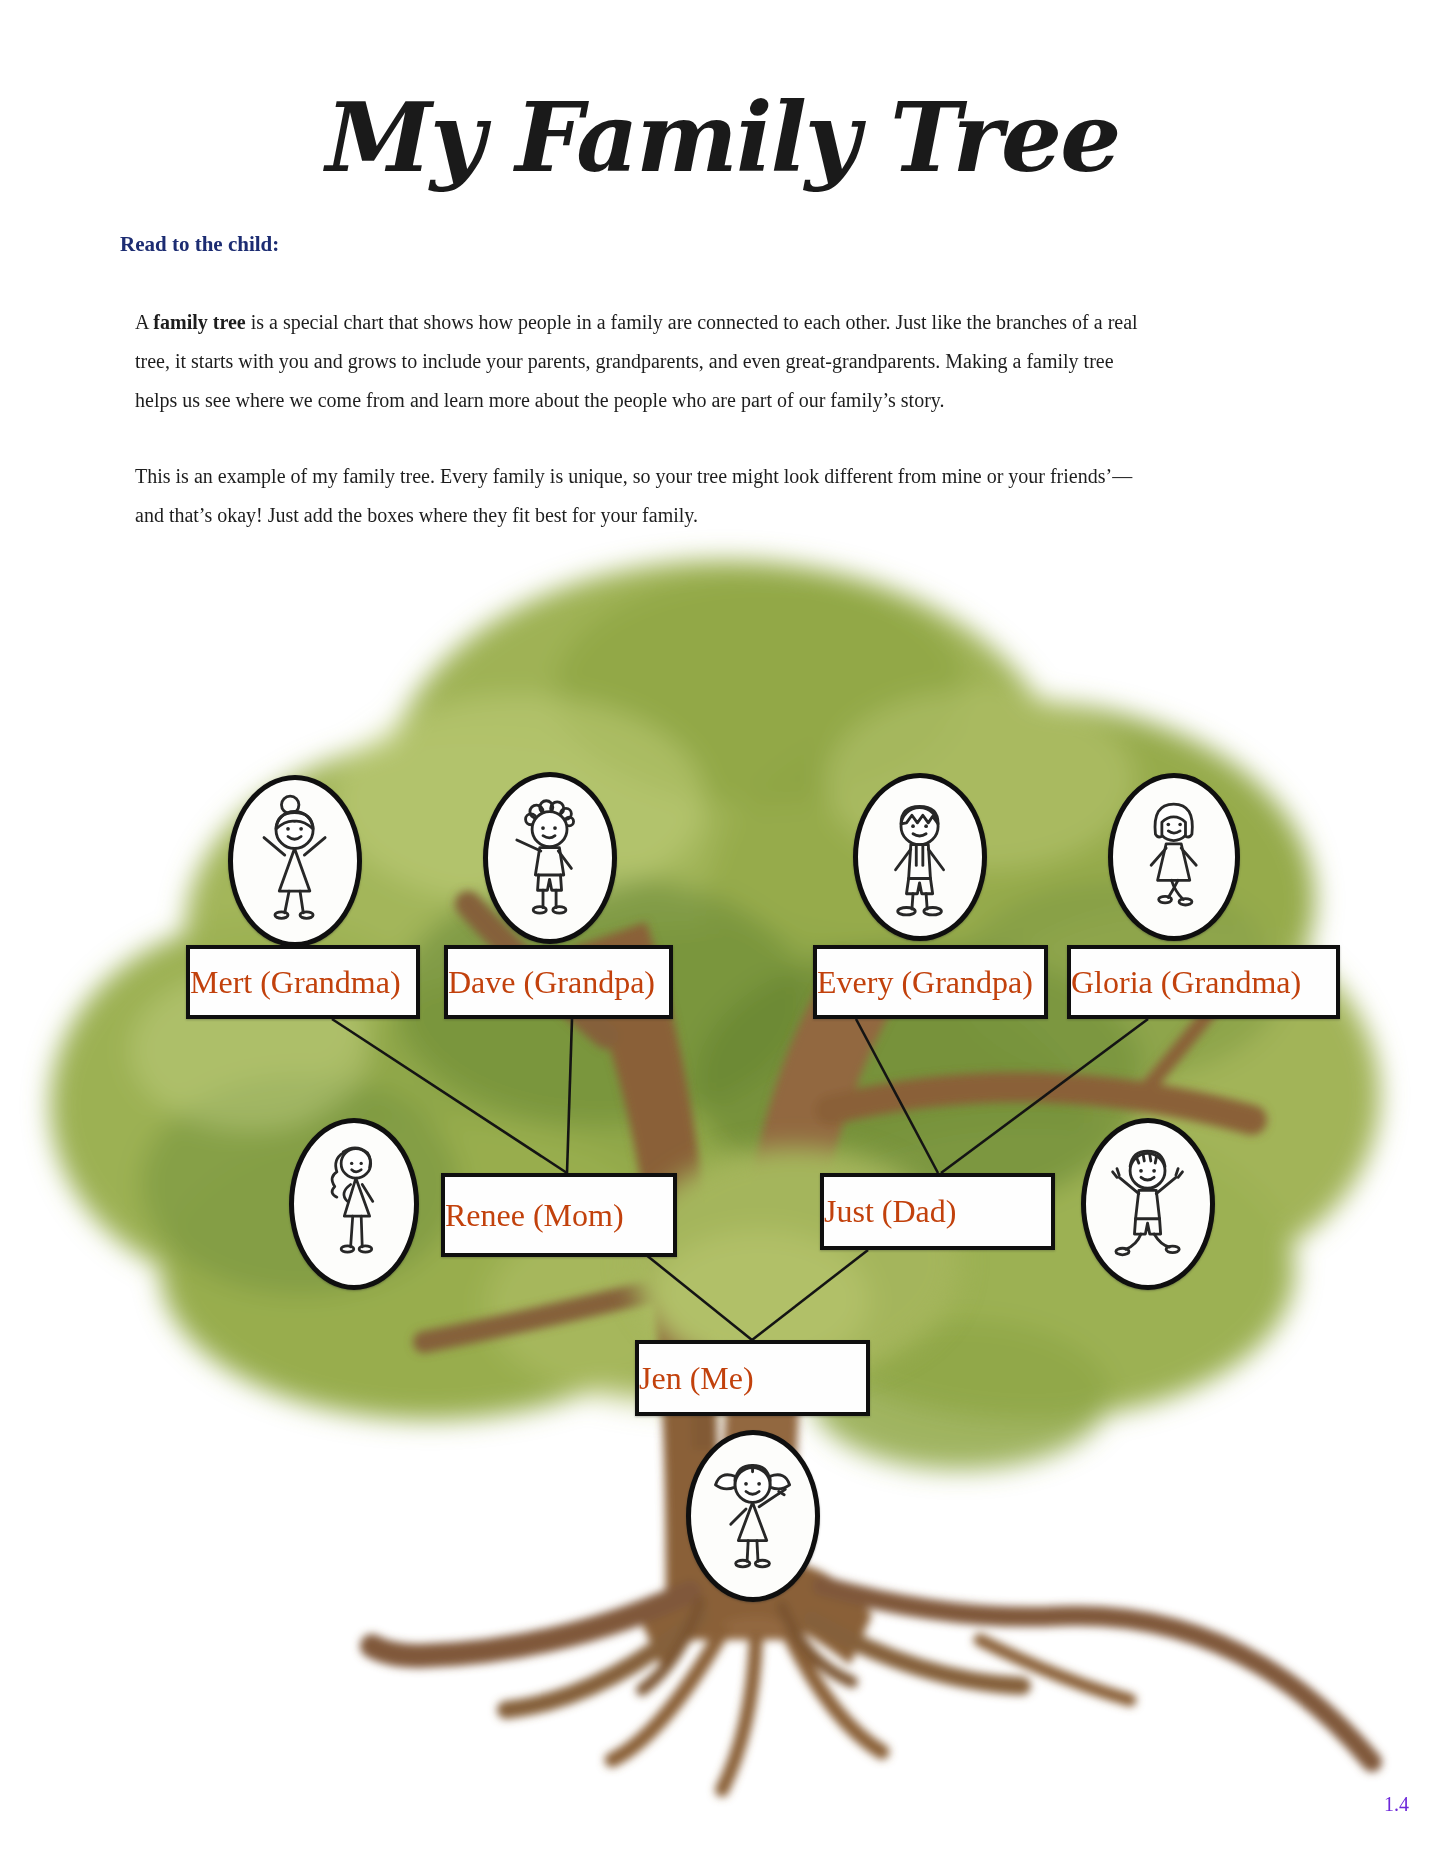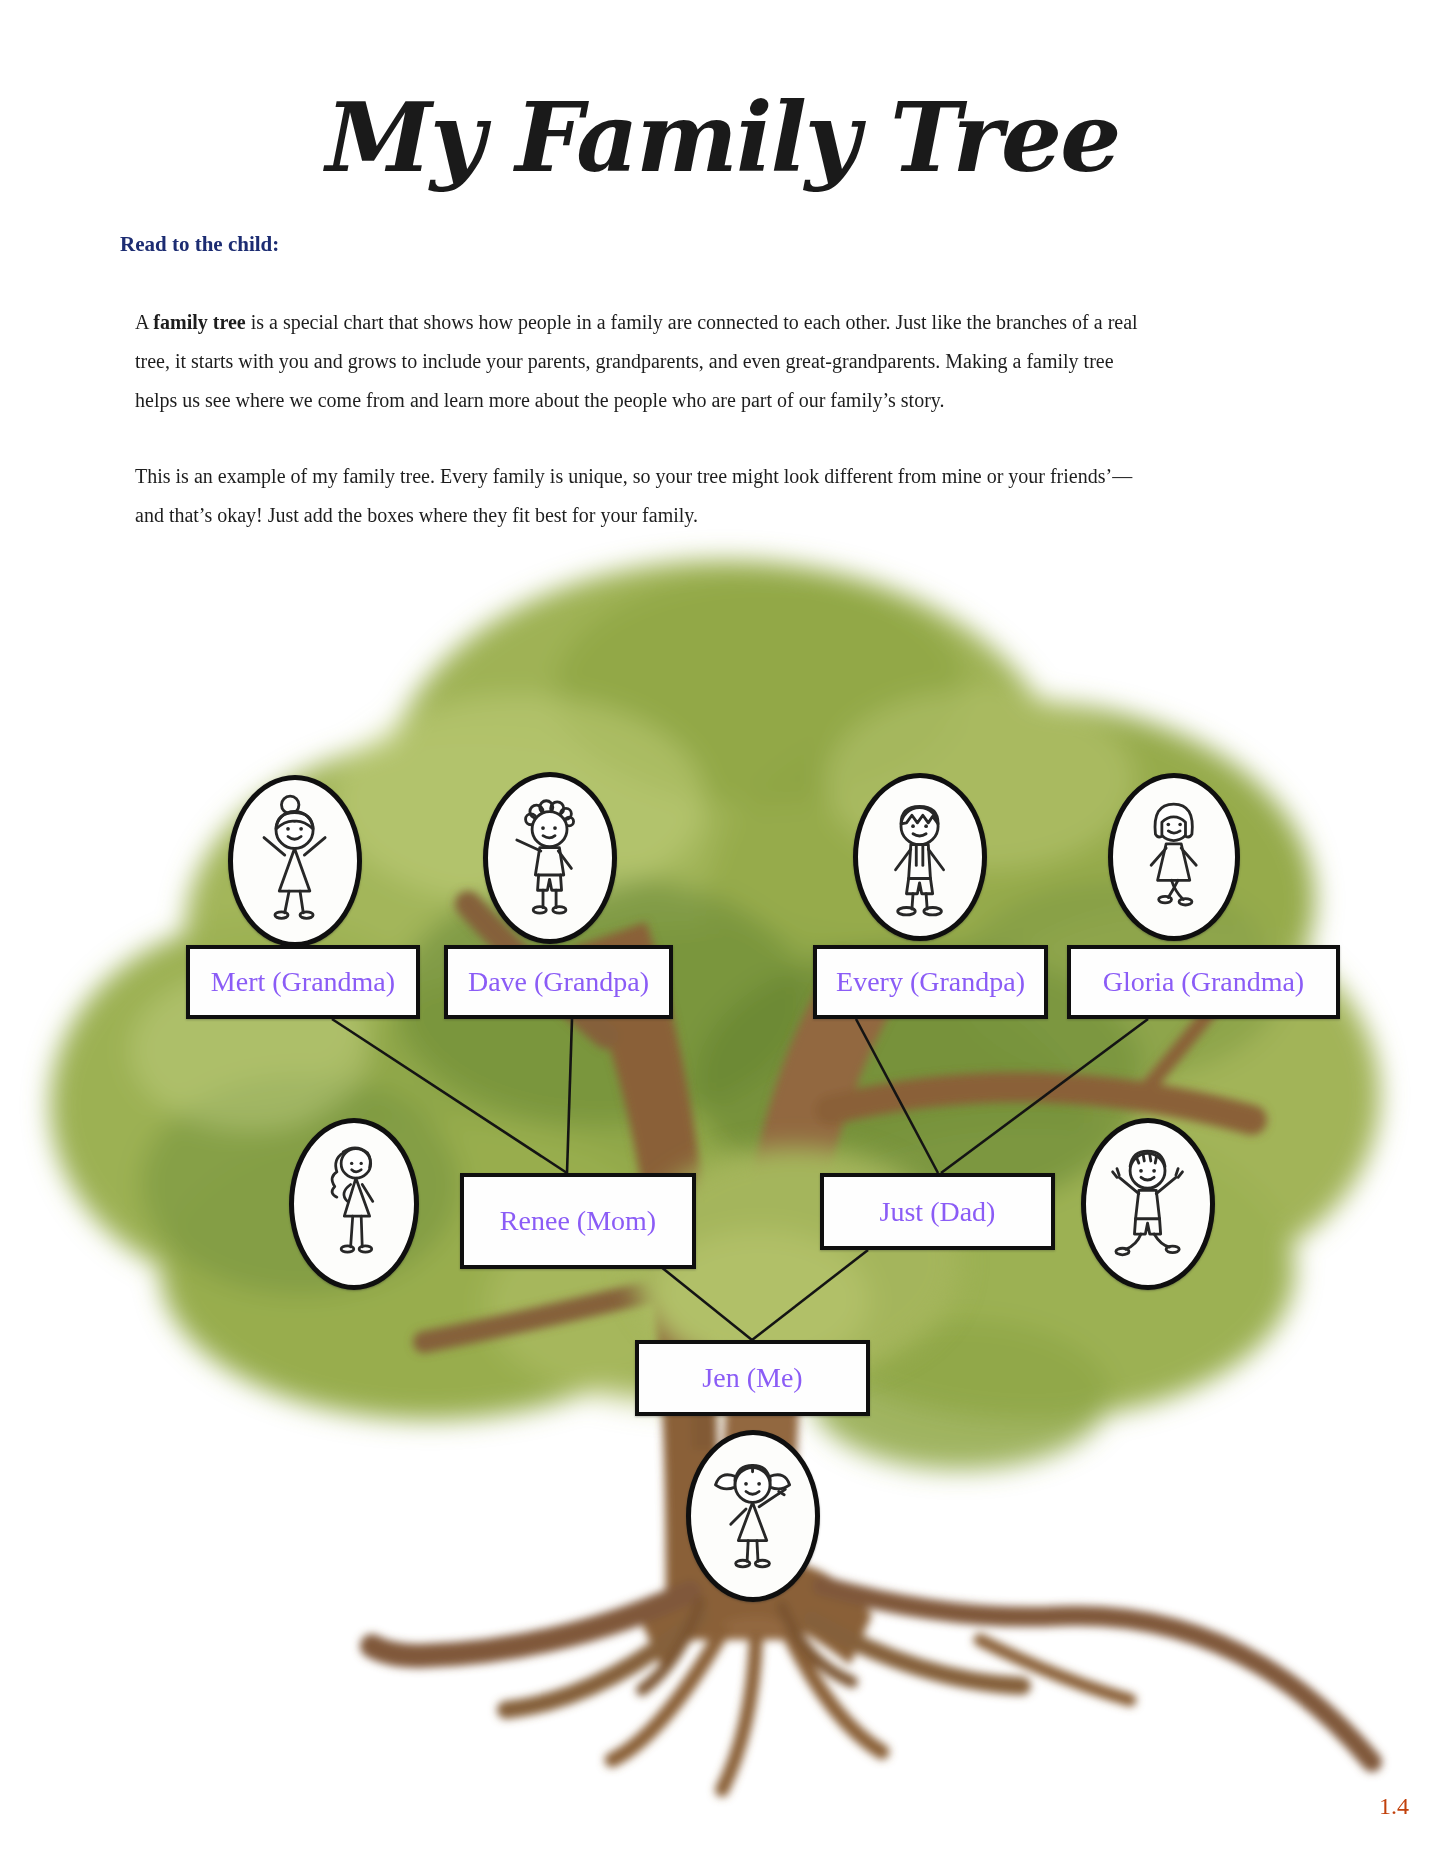--- a/index.html
+++ b/index.html
@@ -26,32 +26,32 @@
     font-size:96px;letter-spacing:-2px;color:#1a1a1a;line-height:1.05;}
 
   .readto{position:absolute;left:120px;top:232px;
     font-family:"Liberation Serif", serif;font-weight:700;font-size:21px;color:#1c2c72;}
 
   .bodytext{position:absolute;left:135px;top:303px;width:1012px;
     font-size:20px;line-height:39px;color:#1d1d1d;}
   .bodytext p{margin:0 0 37px 0;}
   .bodytext b{font-weight:700;}
 
-  .pagenum{position:absolute;right:36px;top:1793px;font-size:24px;color:#c2410c;}
+  .pagenum{position:absolute;right:36px;top:1793px;font-size:20px;color:#6d28d9;}
 
   .art{position:absolute;inset:0;}
 
   
   .oval{position:absolute;border:5px solid #0f0f0f;border-radius:50%;
     background:#fdfdfb;box-sizing:border-box;display:flex;align-items:center;justify-content:center;
     box-shadow:0 1px 2px rgba(40,40,40,.35);}
   .oval svg{width:88%;height:92%;}
   .nbox{position:absolute;border:4px solid #0f0f0f;background:#fefefe;box-sizing:border-box;
-    display:flex;align-items:center;justify-content:center;
-    font-size:28px;color:#8b5cf6;box-shadow:0 1px 2px rgba(40,40,40,.3);}
+    display:flex;align-items:center;
+    font-size:32px;color:#c2410c;box-shadow:0 1px 2px rgba(40,40,40,.3);}
 
   .fig{stroke:#272727;stroke-width:2.6;fill:none;stroke-linecap:round;stroke-linejoin:round;}
 </style>
 </head>
 <body>
 
 <div class="page">
   <div class="bg"></div>
 
   <svg class="art" viewBox="0 0 1445 1871">
@@ -237,21 +237,21 @@
         <path d="M52 41 L41 77 L65 77 Z"></path>
         <path d="M47 47 Q36 55 44 63"></path>
           <path d="M58 47 L68 63"></path>
         <path d="M49 77 L47 106"></path>
           <path d="M57 77 L58 106"></path>
         <ellipse cx="44" cy="108" rx="6" ry="3"></ellipse>
           <ellipse cx="61" cy="108" rx="6" ry="3"></ellipse>
       </g>
     </svg>
   </div>
-  <div class="nbox" style="left:460px;top:1173px;width:236px;height:96px">
+  <div class="nbox" style="left:441px;top:1173px;width:236px;height:84px">
     <span>Renee (Mom)</span>
   </div>
   <div class="nbox" style="left:820px;top:1173px;width:235px;height:77px">
     <span>Just (Dad)</span>
   </div>
   <div class="oval" style="left:1081px;top:1118px;width:134px;height:172px">
     <svg viewBox="0 0 100 130">
       <g class="fig">
         <circle cx="50" cy="35" r="16" fill="#fff"></circle>
         <path d="M34 31 Q36 17 50 17 Q64 17 66 31"></path>

